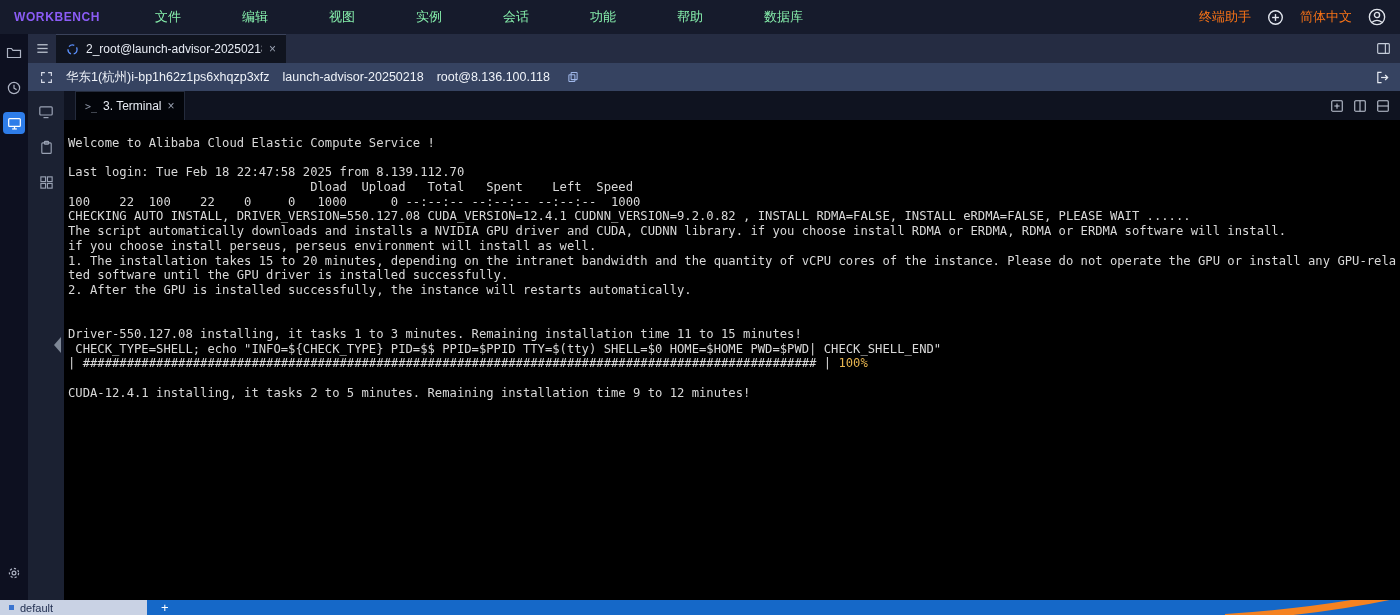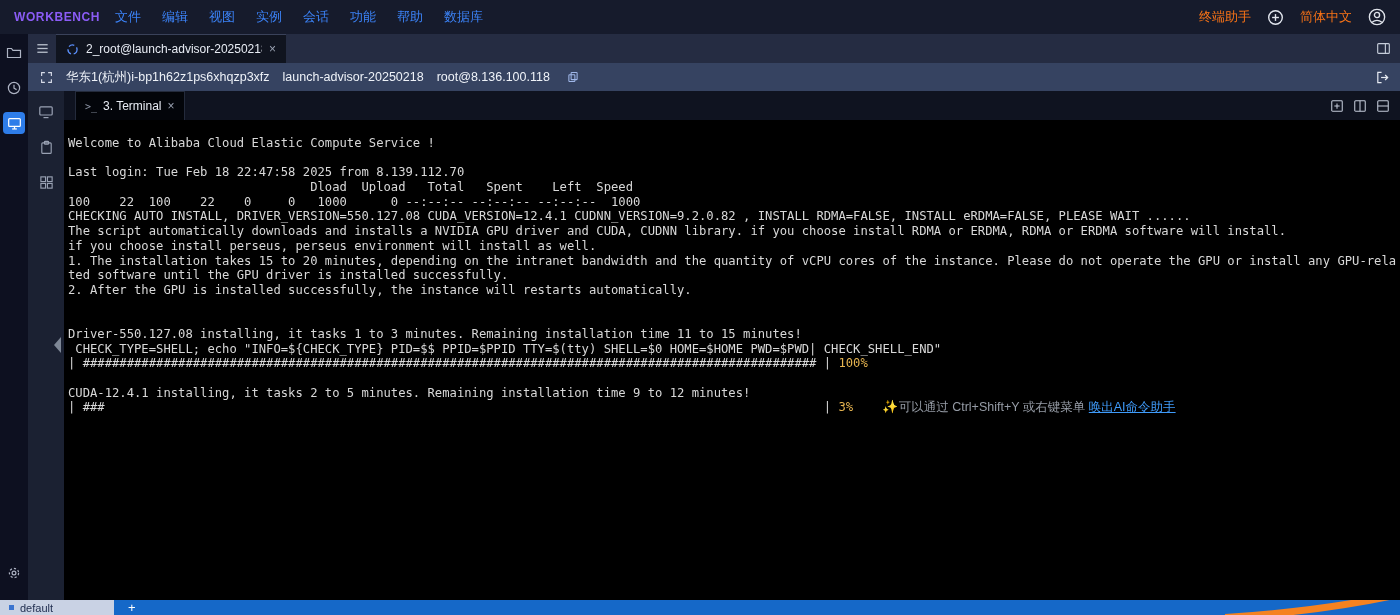--- a/index.html
+++ b/index.html
@@ -4,21 +4,21 @@
 <style>
   * { margin:0; padding:0; box-sizing:border-box; }
   html,body { width:1400px; height:615px; overflow:hidden; }
   body { font-family:"Liberation Sans",sans-serif; background:#000; position:relative; }
   .app { position:absolute; inset:0; display:flex; flex-direction:column; background:#0d101c; }
 
   
   .topbar { height:34px; flex:0 0 34px; background:#161b2c; display:flex; align-items:center; color:#e4e8f1; }
   .brand { font-weight:bold; font-size:12px; letter-spacing:.6px; margin-left:14px; color:#8b5cf6; white-space:nowrap; }
   .menus { display:flex; margin-left:12px; gap:15px; }
-  .menu-item { font-size:13px; color:#3b82f6; padding:2px 3px; cursor:default; white-space:nowrap; }
+  .menu-item { font-size:13px; color:#86efac; padding:2px 3px; cursor:default; white-space:nowrap;margin-left:40px; }
   .topbar-right { margin-left:auto; display:flex; align-items:center; gap:16px; margin-right:14px; }
   .topbar-right .txt { font-size:13px; color:#f97316; white-space:nowrap; }
   .icn { display:inline-flex; align-items:center; justify-content:center; }
 
   
   .body { flex:1; display:flex; min-height:0; }
   .rail { width:28px; flex:0 0 28px; background:#0d1020; display:flex; flex-direction:column; align-items:center; padding-top:8px; gap:13px; }
   .rail-btn { width:22px; height:22px; display:flex; align-items:center; justify-content:center; color:#aeb4c4; border-radius:4px; }
   .rail-btn.active { background:#2e7de9; color:#fff; }
   .rail-btn.bottom { margin-top:auto; margin-bottom:16px; }
@@ -55,21 +55,21 @@
   .y { color:#e6b450; }
   .spark { color:#f5a623; font-family:"Liberation Sans",sans-serif; font-size:13px; }
   .dim { color:#969ca6; font-family:"Liberation Sans",sans-serif; font-size:12.5px; }
   .link { color:#3f9bfa; font-family:"Liberation Sans",sans-serif; font-size:12.5px; text-decoration:underline; cursor:pointer; }
 
   .collapse-handle { position:absolute; left:26px; top:246px; width:0; height:0;
     border-top:8px solid transparent; border-bottom:8px solid transparent; border-right:7px solid #7e8796; cursor:pointer; }
 
   
   .bottombar { height:15px; flex:0 0 15px; background:#1568c8; display:flex; align-items:stretch; position:relative; }
-  .bottom-tab { width:114px; background:#c9d2e4; display:flex; align-items:center; gap:6px; padding-left:9px; cursor:pointer; }
+  .bottom-tab { width:147px; background:#c9d2e4; display:flex; align-items:center; gap:6px; padding-left:9px; cursor:pointer; }
   .bottom-tab .mini-dot { width:5px; height:5px; background:#3b74cf; flex:0 0 5px; }
   .bottom-tab .bt-label { font-size:11px; color:#1d2b4d; }
   .add-term { color:#fff; font-size:13px; display:flex; align-items:center; margin-left:14px; cursor:pointer; line-height:1; }
   .swoosh { position:absolute; right:0; bottom:0; width:175px; height:15px; overflow:hidden; pointer-events:none; }
 
   .feedback { position:absolute; left:1416px; top:490px; width:37px; height:37px; border-radius:50%;
     background:#4b87f8; color:#fff; font-size:11.5px; display:flex; align-items:center; justify-content:center;
     box-shadow:0 2px 8px rgba(0,0,0,.45); cursor:pointer; }
 
   svg { display:block; }
@@ -261,21 +261,20 @@
               <div class="tline"><span>1. The installation takes 15 to 20 minutes, depending on the intranet bandwidth and the quantity of vCPU cores of the instance. Please do not operate the GPU or install any GPU-rela</span></div>
               <div class="tline"><span>ted software until the GPU driver is installed successfully.</span></div>
               <div class="tline"><span>2. After the GPU is installed successfully, the instance will restarts automatically.</span></div>
               <div class="tline"> </div>
               <div class="tline"> </div>
               <div class="tline"><span>Driver-550.127.08 installing, it tasks 1 to 3 minutes. Remaining installation time 11 to 15 minutes!</span></div>
               <div class="tline"><span> CHECK_TYPE=SHELL; echo "INFO=${CHECK_TYPE} PID=$$ PPID=$PPID TTY=$(tty) SHELL=$0 HOME=$HOME PWD=$PWD| CHECK_SHELL_END"</span></div>
               <div class="tline"><span>| #################################################################################################### | </span><span class="y">100%</span></div>
               <div class="tline"> </div>
               <div class="tline"><span>CUDA-12.4.1 installing, it tasks 2 to 5 minutes. Remaining installation time 9 to 12 minutes!</span></div>
-              <div class="tline"><span>| ###</span><span>                                                                                                  </span><span>| </span><span class="y">3%</span><span>    </span><span class="spark">✨</span><span class="dim">可以通过 Ctrl+Shift+Y 或右键菜单 </span><span class="link">唤出AI命令助手</span></div>
             </div>
         </div>
 
         <div class="collapse-handle"></div>
       </div>
 
     </div>
   </div>
 
   <div class="bottombar">

